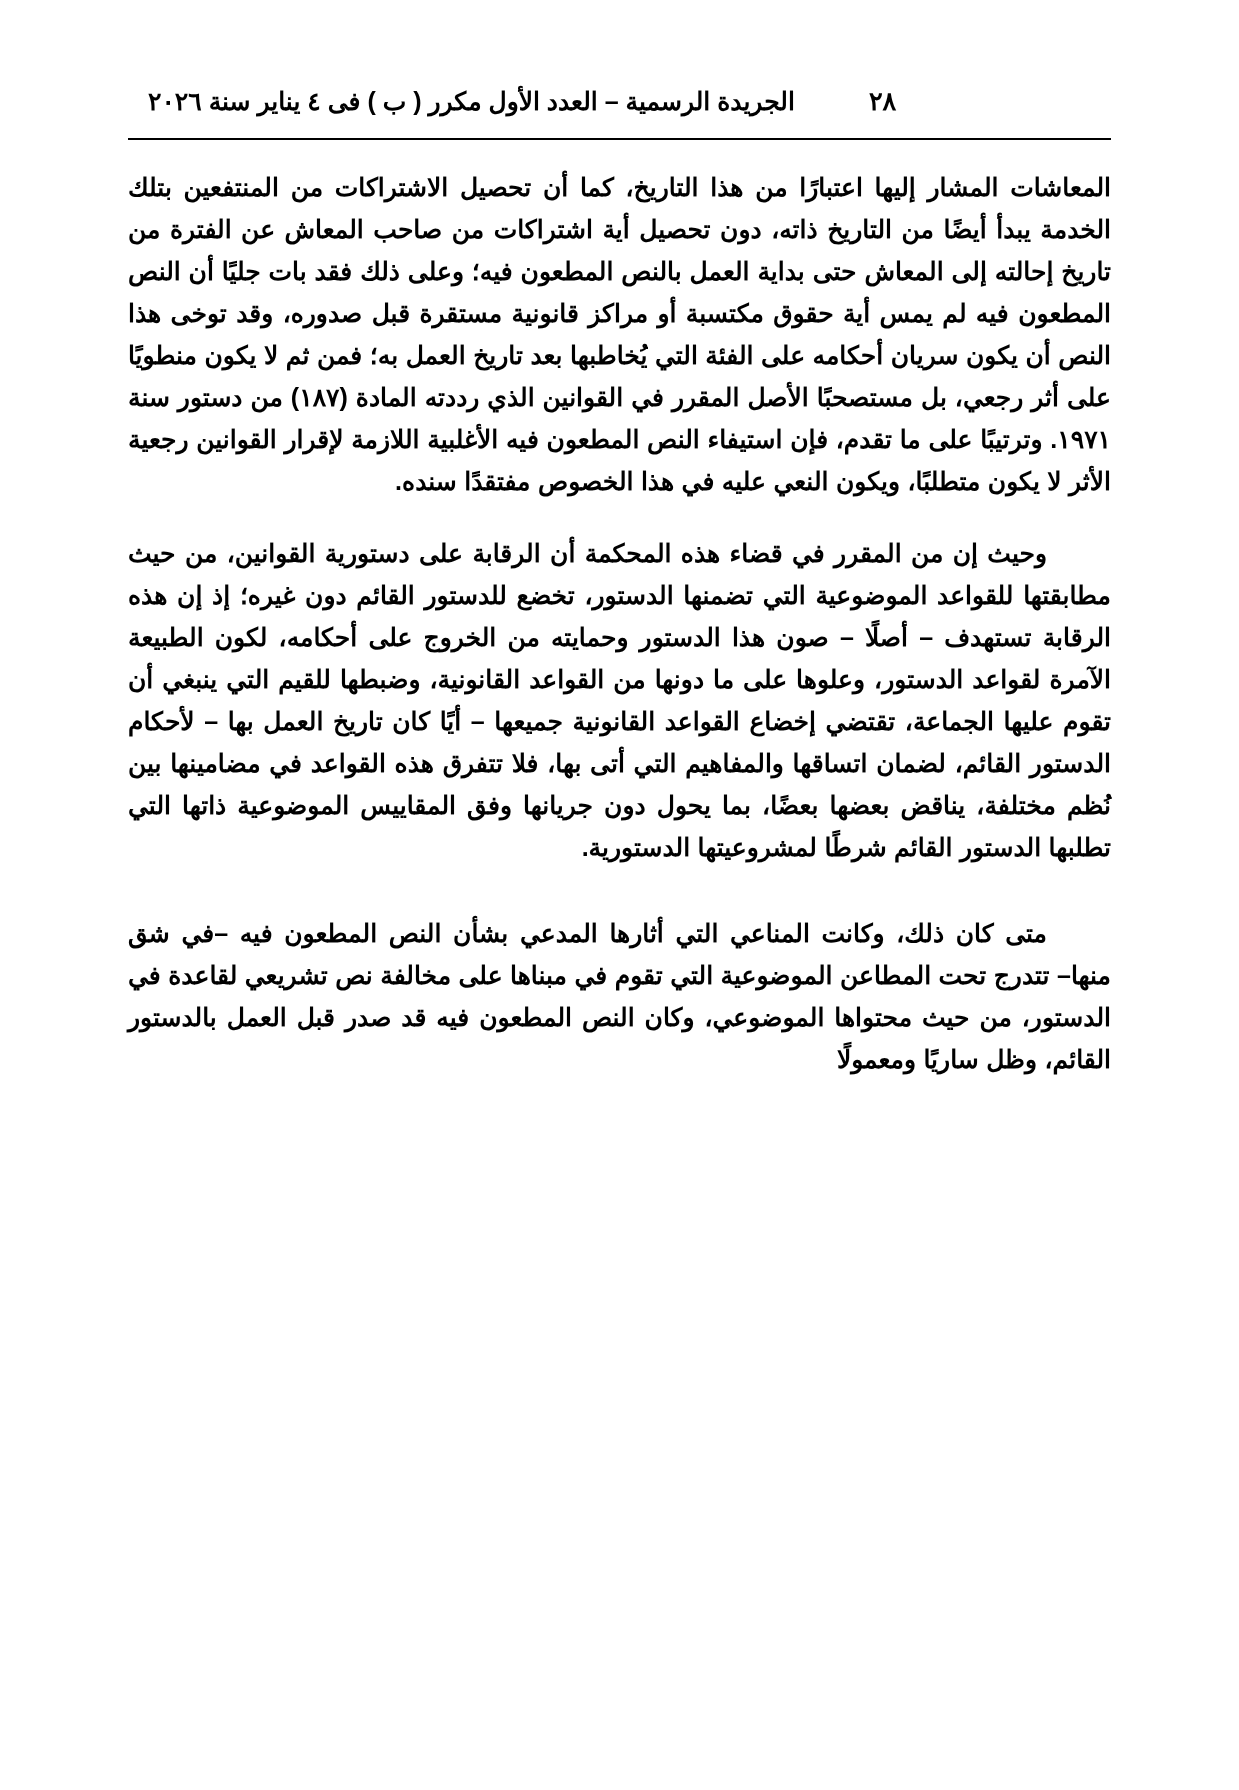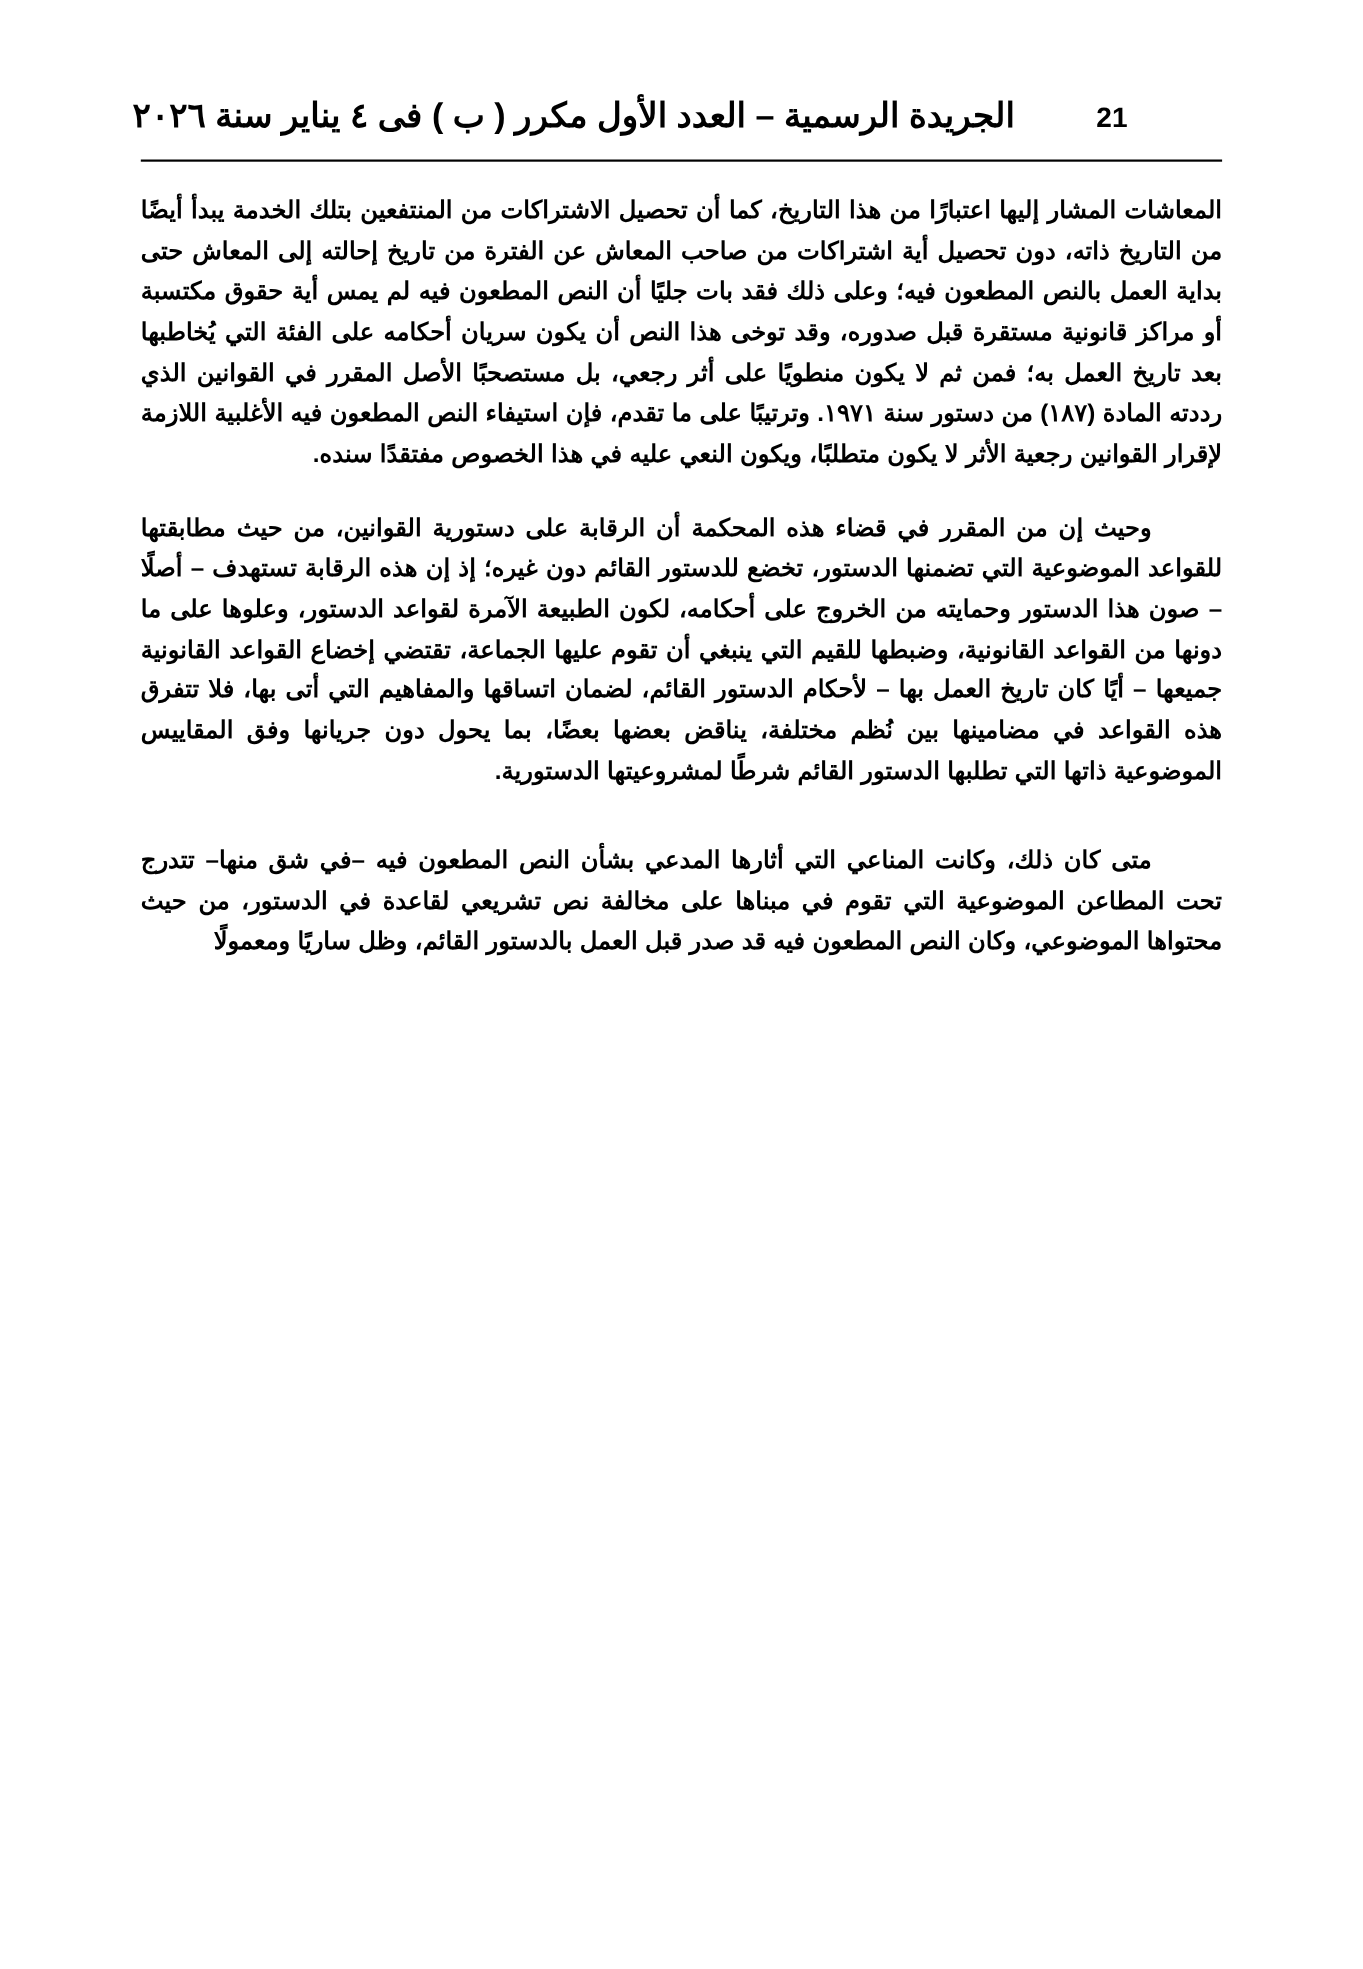--- a/index.html
+++ b/index.html
@@ -25,21 +25,21 @@
   .header {
     display: flex;
     flex-direction: row;
     align-items: baseline;
     justify-content: flex-start;
     gap: 56px;
     padding-right: 86px;
     padding-left: 20px;
   }
   .header-title {
-    font-size: 31px;
+    font-size: 25px;
     font-weight: bold;
     letter-spacing: 0px;
     white-space: nowrap;
     direction: rtl;
   }
   .page-number {
     font-size: 25.5px;
     font-weight: bold;
     direction: rtl;
     margin-right: auto;
@@ -52,42 +52,42 @@
     width: 100%;
   }
   .body-text {
     margin-top: 26px;
     direction: rtl;
     text-align: justify;
     text-align-last: right;
   }
   .body-text p {
     margin: 0 0 30px 0;
-    font-size: 22px;
+    font-size: 25px;
     line-height: 1.68;
     font-weight: bold;
     text-align: justify;
     text-justify: inter-word;
     word-spacing: 0.5px;
   }
   .body-text p.indent {
     text-indent: 64px;
   }
   .body-text p.last {
     margin-bottom: 0;
     margin-top: 44px;
   }
 </style>
 </head>
 <body>
 
 <div class="page">
 
   <div class="header">
-    <span class="page-number">21</span>
+    <span class="page-number">٢٨</span>
     <span class="header-title">الجريدة الرسمية – العدد الأول مكرر ( ب ) فى ٤ يناير سنة ٢٠٢٦</span>
   </div>
 
   <hr class="rule">
 
   <div class="body-text">
     <p>المعاشات المشار إليها اعتبارًا من هذا التاريخ، كما أن تحصيل الاشتراكات من المنتفعين بتلك الخدمة يبدأ أيضًا من التاريخ ذاته، دون تحصيل أية اشتراكات من صاحب المعاش عن الفترة من تاريخ إحالته إلى المعاش حتى بداية العمل بالنص المطعون فيه؛ وعلى ذلك فقد بات جليًا أن النص المطعون فيه لم يمس أية حقوق مكتسبة أو مراكز قانونية مستقرة قبل صدوره، وقد توخى هذا النص أن يكون سريان أحكامه على الفئة التي يُخاطبها بعد تاريخ العمل به؛ فمن ثم لا يكون منطويًا على أثر رجعي، بل مستصحبًا الأصل المقرر في القوانين الذي رددته المادة (١٨٧) من دستور سنة ١٩٧١. وترتيبًا على ما تقدم، فإن استيفاء النص المطعون فيه الأغلبية اللازمة لإقرار القوانين رجعية الأثر لا يكون متطلبًا، ويكون النعي عليه في هذا الخصوص مفتقدًا سنده.</p>
     <p class="indent">وحيث إن من المقرر في قضاء هذه المحكمة أن الرقابة على دستورية القوانين، من حيث مطابقتها للقواعد الموضوعية التي تضمنها الدستور، تخضع للدستور القائم دون غيره؛ إذ إن هذه الرقابة تستهدف – أصلًا – صون هذا الدستور وحمايته من الخروج على أحكامه، لكون الطبيعة الآمرة لقواعد الدستور، وعلوها على ما دونها من القواعد القانونية، وضبطها للقيم التي ينبغي أن تقوم عليها الجماعة، تقتضي إخضاع القواعد القانونية جميعها – أيًا كان تاريخ العمل بها – لأحكام الدستور القائم، لضمان اتساقها والمفاهيم التي أتى بها، فلا تتفرق هذه القواعد في مضامينها بين نُظم مختلفة، يناقض بعضها بعضًا، بما يحول دون جريانها وفق المقاييس الموضوعية ذاتها التي تطلبها الدستور القائم شرطًا لمشروعيتها الدستورية.</p>
     <p class="indent last">متى كان ذلك، وكانت المناعي التي أثارها المدعي بشأن النص المطعون فيه –في شق منها– تتدرج تحت المطاعن الموضوعية التي تقوم في مبناها على مخالفة نص تشريعي لقاعدة في الدستور، من حيث محتواها الموضوعي، وكان النص المطعون فيه قد صدر قبل العمل بالدستور القائم، وظل ساريًا ومعمولًا</p>
   </div>

